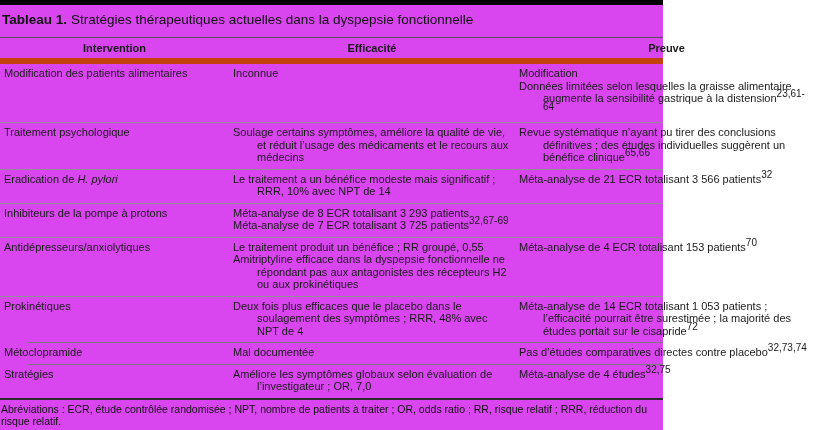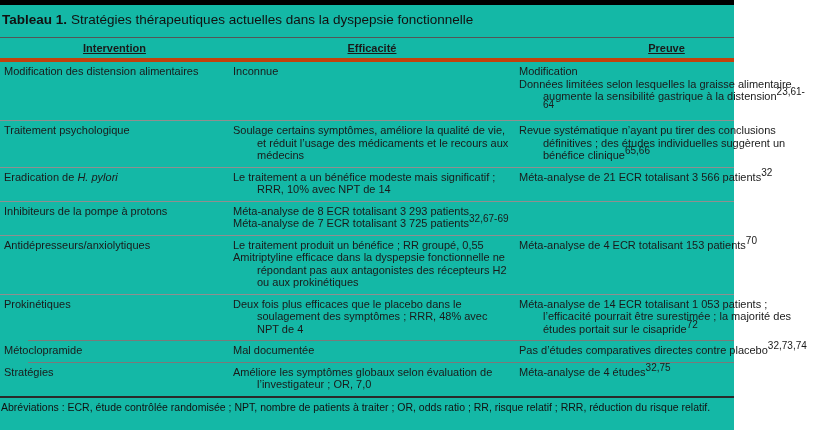--- a/index.html
+++ b/index.html
@@ -1,27 +1,27 @@
 <!DOCTYPE html>
 <html><head>
 <meta charset="utf-8">
 <style>
   html, body { margin: 0; padding: 0; background: #fff; }
   body {
     width: 818px; height: 430px; overflow: hidden;
     font-family: "Liberation Sans", sans-serif;
     color: #1a1a1a; font-size: 11px;
   }
-  .page { position: relative; width: 734px; height: 430px; background: #14b8a6; }
+  .page { position: relative; width: 663px; height: 430px; background: #d946ef; }
   .top-bar { height: 5px; background: #000; }
   .title { font-size: 13.5px; padding: 7px 4px 10px 2px; color: #111; }
   .title .t-bold { font-weight: bold; }
   .title .t-caption { margin-left: 4px; }
   .grid { display: grid; grid-template-columns: 229px 286px 303px; }
-  .head-row { border-top: 1px solid #555; border-bottom: 4px solid #c2410c; text-decoration: underline; }
+  .head-row { border-top: 1px solid #555; border-bottom: 6px solid #c2410c; }
   .head-cell { text-align: center; font-weight: bold; padding: 4px 2px; font-size: 11px; }
   .row .cell { padding: 3px 5px 5px 4px; box-sizing: border-box; }
   .c-int { padding-left: 3px; }
   .row.sub .c-int { }
   .cell p, .c-int .int-line { margin: 0; line-height: 12.5px; }
   .c-eff p, .c-pre p { padding-left: 24px; text-indent: -24px; }
   .rule { border-top: 1px solid #8f8f8f; height: 0; }
   .rule.indent { margin-left: 28px; border-top-color: #7a7a7a; }
   .bottom-rule { border-top: 2px solid #2a2a2a; height: 0; }
   .footnote { font-size: 10.5px; padding: 3px 2px 0 1px; line-height: 12px; color: #111; }
@@ -40,21 +40,21 @@
 
   <div class="grid head-row">
     <div class="head-cell">Intervention</div>
     <div class="head-cell">Efficacité</div>
     <div class="head-cell">Preuve</div>
   </div>
 
   <div id="rows">
       <div class="grid row">
         <div class="cell c-int">
-          <div class="int-line"><span>Modification des distension alimentaires</span></div>
+          <div class="int-line"><span>Modification des patients alimentaires</span></div>
         </div>
         <div class="cell c-eff">
           <p>Inconnue</p>
         </div>
         <div class="cell c-pre">
           <p>Modification</p>
           <p>Données limitées selon lesquelles la graisse alimentaire augmente la sensibilité gastrique à la distension<sup>23,61-64</sup></p>
         </div>
       </div>
       <div class="rule"></div>

